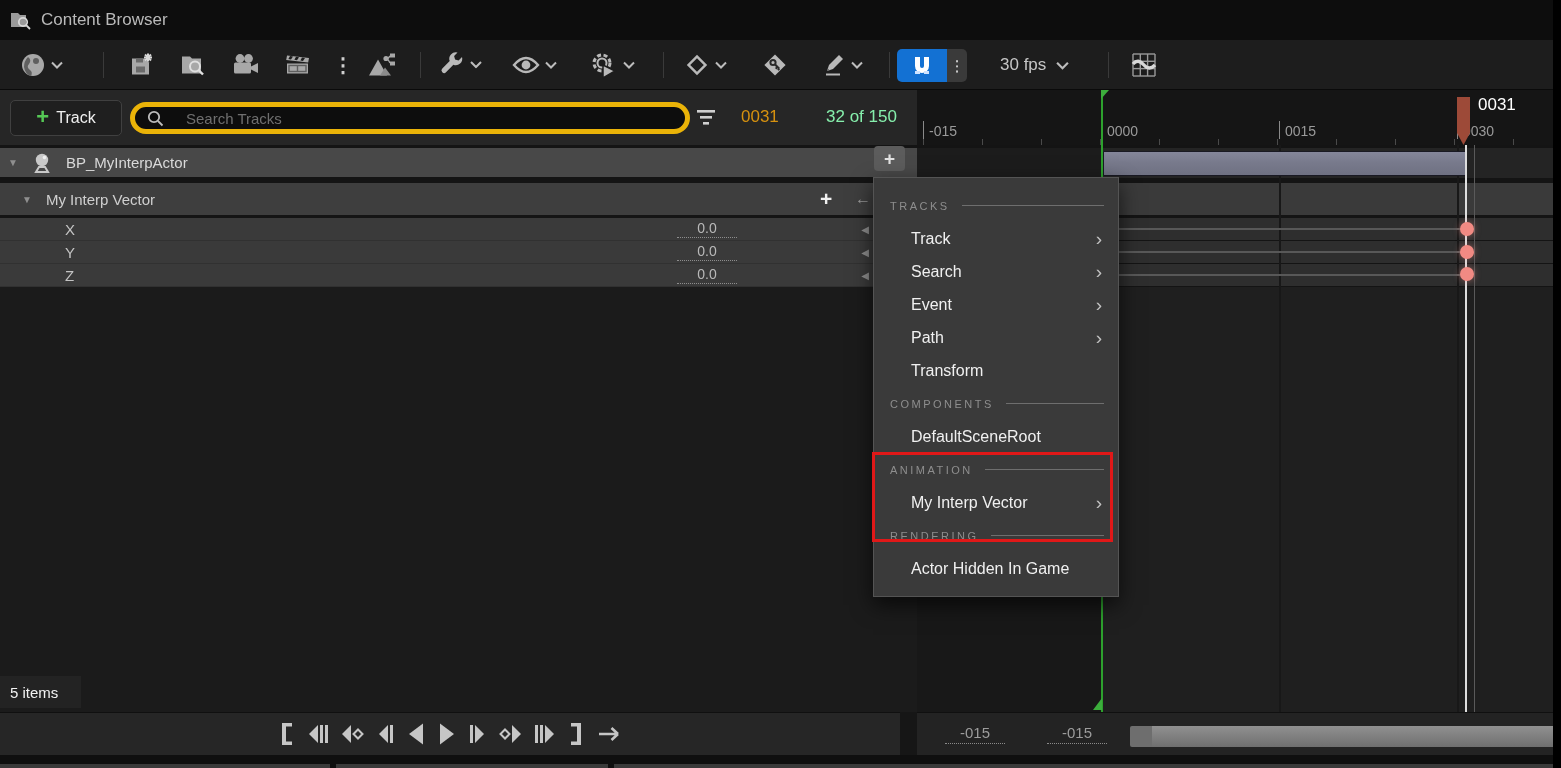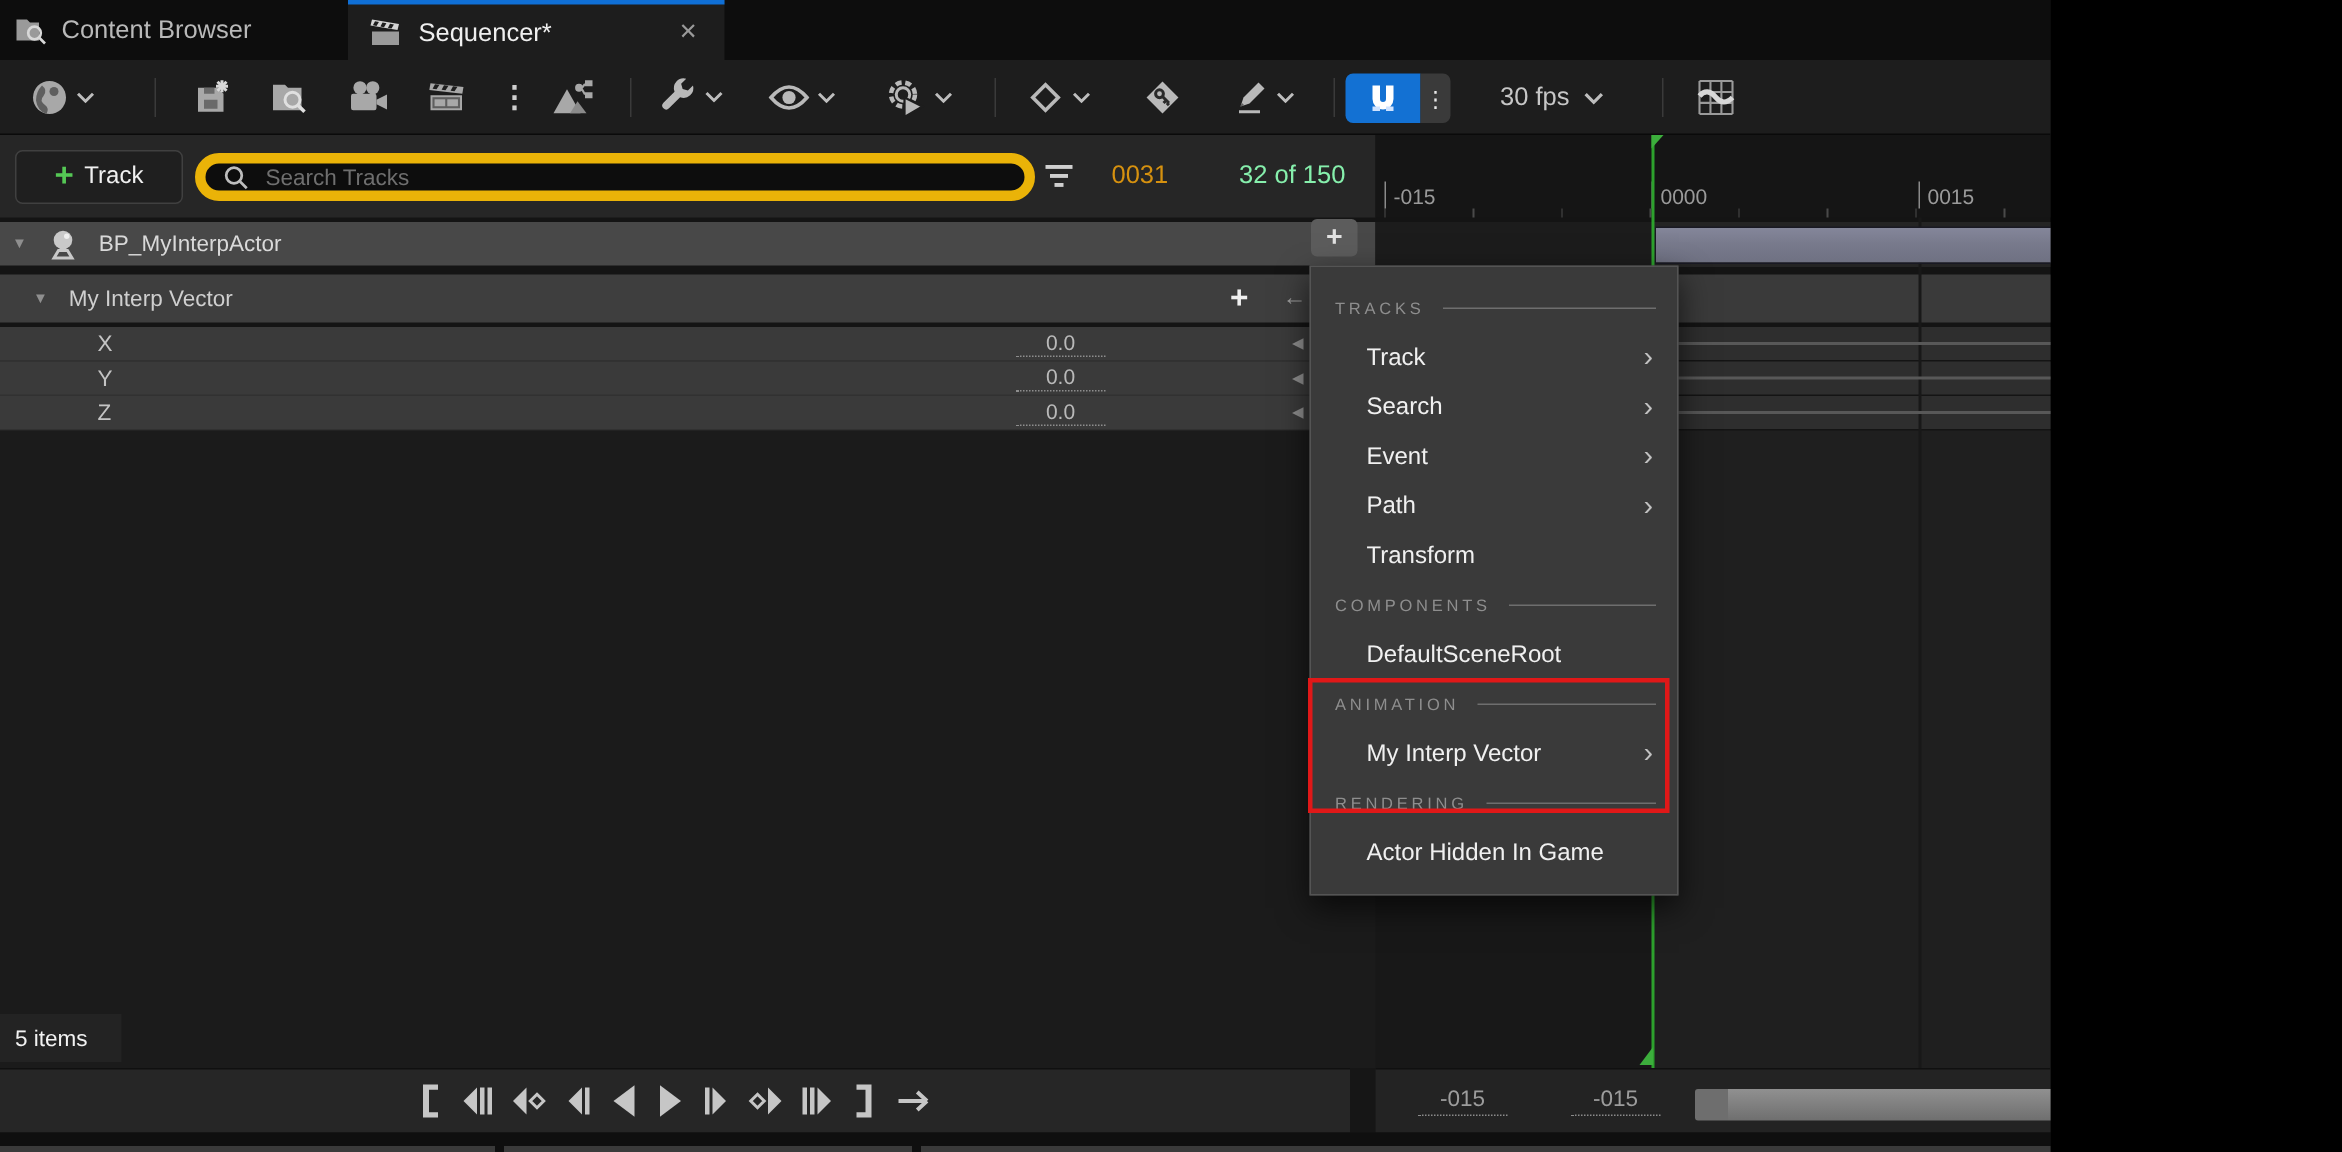--- a/index.html
+++ b/index.html
@@ -1,16 +1,16 @@
 <!DOCTYPE html>
 <html><head>
 <meta charset="utf-8">
 <style>
   html,body{margin:0;padding:0;background:#000;}
-  #screen{position:relative;width:1367px;height:768px;background:#141414;overflow:hidden;
+  #screen{position:relative;width:1553px;height:768px;background:#141414;overflow:hidden;
           font-family:"Liberation Sans",sans-serif;color:#cfcfcf;-webkit-user-select:none;}
   .abs{position:absolute;}
 
   
   .tabbar{left:0;top:0;width:1561px;height:40px;background:#0d0d0d;}
   .tab{display:flex;align-items:center;height:40px;box-sizing:border-box;}
   .tab-cb{left:0;top:0;width:230px;padding-left:10px;color:#b9b9b9;font-size:17px;gap:9px;}
   .tab-seq{left:232px;top:0;width:251px;background:#1d1d1d;border-top:3px solid #0f6fd6;
            padding-left:14px;color:#efefef;font-size:17px;gap:9px;}
   .tab-close{position:absolute;right:18px;top:9px;color:#9a9a9a;font-size:15px;}
@@ -24,22 +24,22 @@
               display:flex;align-items:center;justify-content:center;}
   .magnet-dots{left:947px;top:9px;width:20px;height:33px;background:#3a3a3a;border-radius:0 5px 5px 0;
                display:flex;align-items:center;justify-content:center;color:#e8e8e8;font-size:15px;letter-spacing:0;}
   .fps{left:1000px;top:0;height:50px;display:flex;align-items:center;color:#c6c6c6;font-size:17px;gap:10px;}
 
   
   .search-row{left:0;top:90px;width:917px;height:55px;background:#262626;}
   .track-btn{left:10px;top:100px;width:112px;height:36px;background:#1f1f1f;border:1px solid #404040;border-radius:5px;
              box-sizing:border-box;display:flex;align-items:center;justify-content:center;gap:7px;color:#f0f0f0;font-size:16px;}
   .plus-green{color:#55c855;font-size:22px;font-weight:bold;line-height:1;margin-top:-2px;}
-  .search-pill{left:130px;top:102px;width:560px;height:32px;background:#0d0d0d;border:7px solid #eab308;border-radius:16px;
-               box-sizing:border-box;display:flex;align-items:center;padding:0 12px;gap:9px;}
+  .search-pill{left:130px;top:102px;width:560px;height:32px;background:#0d0d0d;border:5px solid #eab308;border-radius:16px;
+               box-sizing:border-box;display:flex;align-items:center;padding:0 12px;gap:20px;}
   .search-pill input{flex:1;background:transparent;border:none;outline:none;color:#cfcfcf;font-size:15px;font-family:"Liberation Sans",sans-serif;}
   .search-pill input::placeholder{color:#6f6f6f;}
   .filter-ic{left:696px;top:109px;}
   .frame-cur{left:741px;top:107px;font-size:17px;color:#d6910f;}
   .frame-count{left:826px;top:107px;font-size:17px;color:#86efac;}
 
   .row-actor{left:0;top:148px;width:917px;height:29px;background:#484848;display:flex;align-items:center;}
   .row-vector{left:0;top:183px;width:917px;height:32px;background:#3e3e3e;display:flex;align-items:center;}
   .row-ch{left:0;width:917px;height:23px;background:#3a3a3a;display:flex;align-items:center;box-sizing:border-box;border-bottom:1px solid #313131;}
   .tri{color:#8f8f8f;font-size:10px;}
@@ -117,29 +117,20 @@
 
   <div class="abs tabbar">
     <div class="abs tab tab-cb">
       <svg class="ic" width="22" height="20" viewBox="0 0 22 20">
         <path d="M1 3 h7 l2 2 h6 v12 h-15 z" fill="#9a9a9a"></path>
         <circle cx="13" cy="12" r="4.2" fill="none" stroke="#d8d8d8" stroke-width="1.8"></circle>
         <line x1="16" y1="15" x2="20" y2="19" stroke="#d8d8d8" stroke-width="1.8"></line>
       </svg>
       <span>Content Browser</span>
     </div>
-    <div class="abs tab tab-seq">
-      <svg class="ic" width="24" height="20" viewBox="0 0 24 20">
-        <path d="M2 1 l18 3 -1 4 -18 -3 z" fill="#d4d4d4"></path>
-        <path d="M4 2.2 l2.6 .5 -1.6 2.6 -2.4 -.4 z M9 3 l2.6 .5 -1.6 2.6 -2.4 -.4 z M14 3.9 l2.6 .5 -1.6 2.6 -2.4 -.4 z" fill="#1d1d1d"></path>
-        <rect x="2" y="9" width="18" height="9" fill="#9a9a9a"></rect>
-      </svg>
-      <span>Sequencer*</span>
-      <span class="tab-close">✕</span>
-    </div>
   </div>
 
   <div class="abs toolbar">
     <div class="tbi" style="left:20px">
       <svg class="ic" width="26" height="26" viewBox="0 0 26 26">
         <circle cx="13" cy="13" r="11" fill="#a8a8a8"></circle>
         <path d="M8 5 q4 3 1 7 q-3 3 1 6 q3 2 1 6 q-6 -2 -7 -9 q0 -6 4 -10z" fill="#5f5f5f"></path>
         <circle cx="16" cy="9" r="3" fill="#5f5f5f"></circle>
       </svg>
       <svg class="ic chev" width="12" height="8" viewBox="0 0 12 8">

